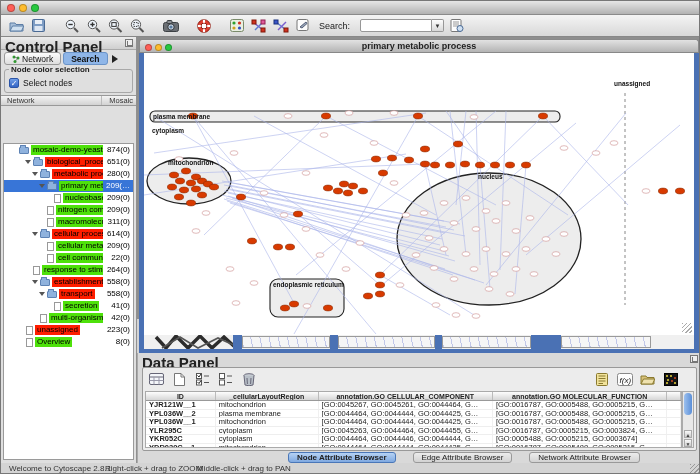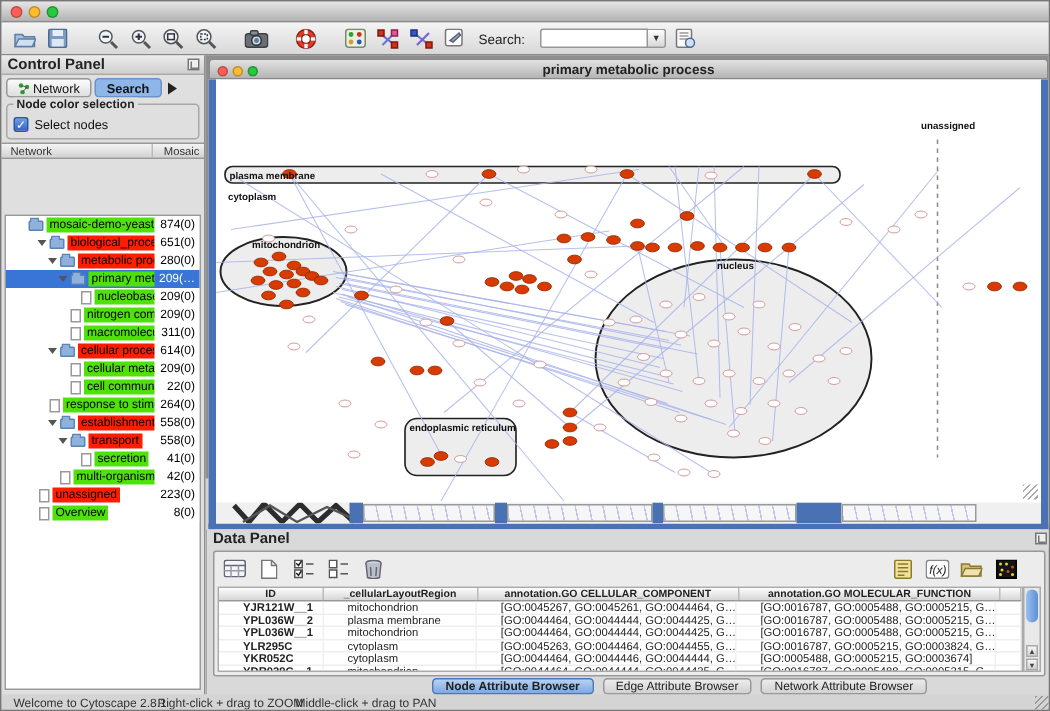--- a/index.html
+++ b/index.html
@@ -18,21 +18,21 @@
     display:flex;align-items:center;padding-left:6px;gap:3px;}
   .tb{width:19px;height:18px;display:flex;align-items:center;justify-content:center;border-radius:3px;}
   .tsep{width:8px;height:1px;}
   .srch{font-size:9px;color:#222;margin-left:4px;margin-right:7px;}
   .combo{display:flex;align-items:center;}
   .combo input{width:72px;height:13px;border:1px solid #979797;border-radius:2px 0 0 2px;font-size:9px;padding:0 2px;}
   .combo .dd{width:12px;height:13px;border:1px solid #979797;border-left:none;border-radius:0 2px 2px 0;
     background:linear-gradient(#fdfdfd,#d8d8d8);font-size:6px;color:#333;display:flex;align-items:center;justify-content:center;}
   
   #cpanel{position:absolute;left:0;top:36px;width:136px;height:426px;background:#dfdfdf;border-right:1px solid #909090;}
-  .phead{position:relative;height:13px;font-size:10px;font-weight:bold;color:#222;padding:1px 4px;background:linear-gradient(#ececec,#cfcfcf);border-bottom:1px solid #aaa;}
+  .phead{position:relative;height:13px;font-size:15px;font-weight:bold;color:#222;padding:1px 4px;background:linear-gradient(#ececec,#cfcfcf);border-bottom:1px solid #aaa;}
   .floatic{position:absolute;right:3px;top:2px;width:8px;height:8px;border:1px solid #777;background:#eee;}
   .floatic:after{content:"";position:absolute;left:1px;top:1px;width:4px;height:4px;border-left:1px solid #777;border-bottom:1px solid #777;}
   #tabsrow{display:flex;align-items:center;gap:2px;padding:2px 3px;height:17px;}
   .tab{height:13px;display:flex;align-items:center;gap:2px;font-size:8.5px;padding:0 7px;border:1px solid #999;border-radius:3px;background:linear-gradient(#fcfcfc,#dedede);color:#111;}
   .tab.selected{background:var(--tabblue,#8fb6e8);border-color:#6a93c8;font-weight:bold;}
   .tabarrow{width:0;height:0;border-top:4px solid transparent;border-bottom:4px solid transparent;border-left:6px solid #222;margin-left:2px;}
   #groupbox{margin:2px 3px;border:1px solid #a8a8a8;border-radius:3px;padding:2px 4px 4px;position:relative;background:#dfdfdf;}
   #grouplabel{position:absolute;top:-5px;left:4px;background:#dfdfdf;font-size:8px;font-weight:bold;color:#222;padding:0 2px;}
   .select{margin:6px auto 0;width:116px;height:15px;background:#fff;border:1px solid #9a9a9a;border-radius:3px;position:relative;font-size:8.5px;color:#111;display:flex;align-items:center;padding-left:5px;}
   .select .stepper{position:absolute;right:1px;top:1px;width:12px;height:11px;border-radius:2px;background:linear-gradient(#7fa9e8,#3f74c8);display:flex;flex-direction:column;align-items:center;justify-content:center;color:#fff;font-size:4px;line-height:4px;}
@@ -71,26 +71,26 @@
       background:repeating-linear-gradient(135deg,#aaa 0 1px,transparent 1px 3px);}
   
   #dpanel{position:absolute;left:136px;top:352px;width:564px;height:110px;background:#d9d9d9;border-left:1px solid #aaa;}
   #dpinner{position:absolute;left:4px;right:4px;top:14px;height:84px;background:#ececec;border:1px solid #999;border-radius:2px;}
   #dptools{position:relative;height:22px;display:flex;align-items:center;gap:4px;padding-left:4px;}
   .dpright{position:absolute;right:16px;top:2px;display:flex;gap:4px;align-items:center;}
   #dtable{position:absolute;left:2px;right:14px;top:23px;bottom:2px;background:#fff;border:1px solid #aaa;overflow:hidden;font-size:8px;}
   .hrow{display:flex;height:9px;background:linear-gradient(#fdfdfd,#d6d6d6);border-bottom:1px solid #999;}
   .hcell{font-size:7px;font-weight:bold;color:#222;text-align:center;border-right:1px solid #bbb;overflow:hidden;line-height:9px;}
   .drow{display:flex;height:8.6px;border-bottom:1px solid #eee;}
-  .dcell{padding-left:16px;border-right:1px solid #f0f0f0;overflow:hidden;white-space:nowrap;line-height:8.6px;font-size:7.5px;color:#222;}
+  .dcell{padding-left:3px;border-right:1px solid #f0f0f0;overflow:hidden;white-space:nowrap;line-height:8.6px;font-size:7.5px;color:#222;}
   .dcell.id{font-weight:bold;font-size:7.5px;}
   #vscroll{position:absolute;right:2px;top:23px;bottom:2px;width:12px;background:#e8e8e8;border:1px solid #aaa;}
   #vthumb{position:absolute;left:1px;top:1px;width:8px;height:22px;border-radius:4px;background:linear-gradient(90deg,#9cc0ee,#5b8fd8);}
   .varr{position:absolute;left:1px;width:8px;height:8px;font-size:5px;text-align:center;line-height:8px;color:#444;background:linear-gradient(#fafafa,#ccc);border:1px solid #aaa;}
-  #dptabs{position:absolute;left:150px;top:99px;display:flex;gap:6px;}
+  #dptabs{position:absolute;left:150px;top:99px;display:flex;gap:17px;}
   .dptab{height:11px;font-size:8px;line-height:10px;padding:0 8px;border:1px solid #999;border-radius:3px;background:linear-gradient(#ececec,#d2d2d2);color:#222;}
   .dptab.selected{background:linear-gradient(#b6d2f4,#7fa9e0);border-color:#4a77b8;font-weight:bold;}
   
   #statusbar{position:absolute;left:0;top:462px;width:700px;height:12px;background:#d4d4d4;font-size:8px;color:#333;}
   .st{position:absolute;top:1px;}
   #wingrip{position:absolute;right:1px;bottom:1px;width:10px;height:10px;background:repeating-linear-gradient(135deg,#999 0 1px,transparent 1px 3px);}
   svg text{font-family:"Liberation Sans",sans-serif;}
 </style>
 </head>
 <body>

